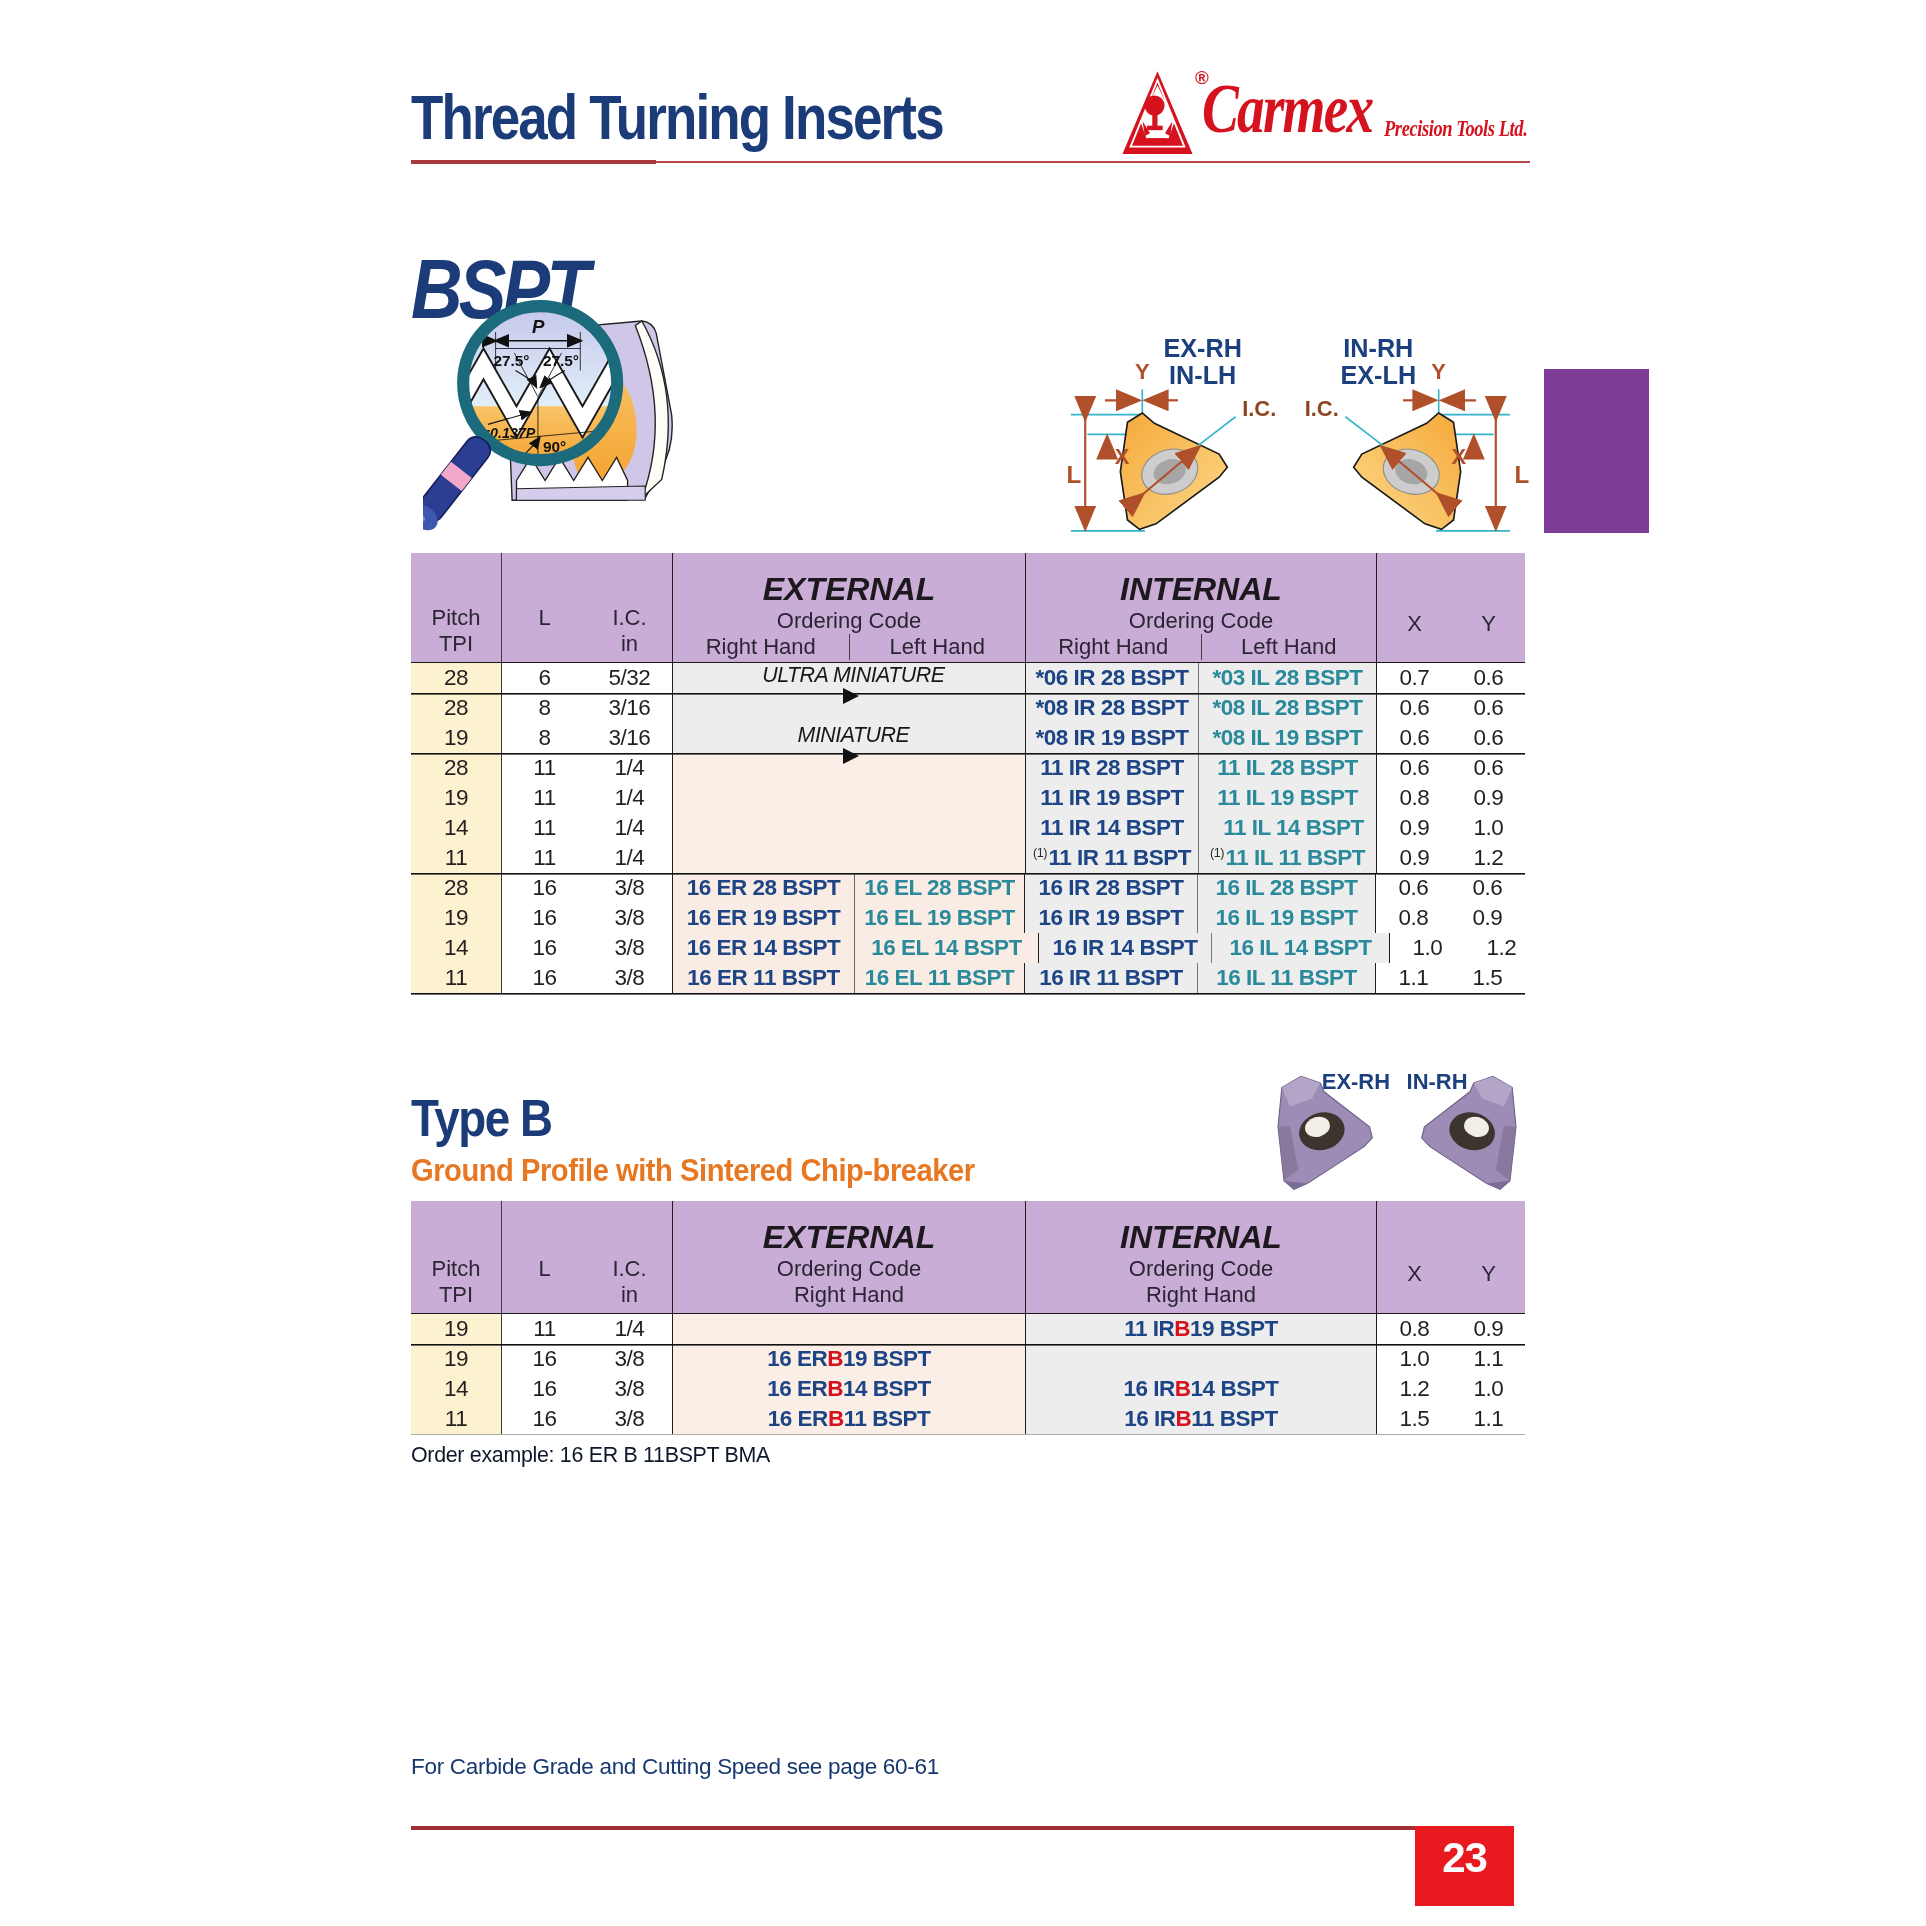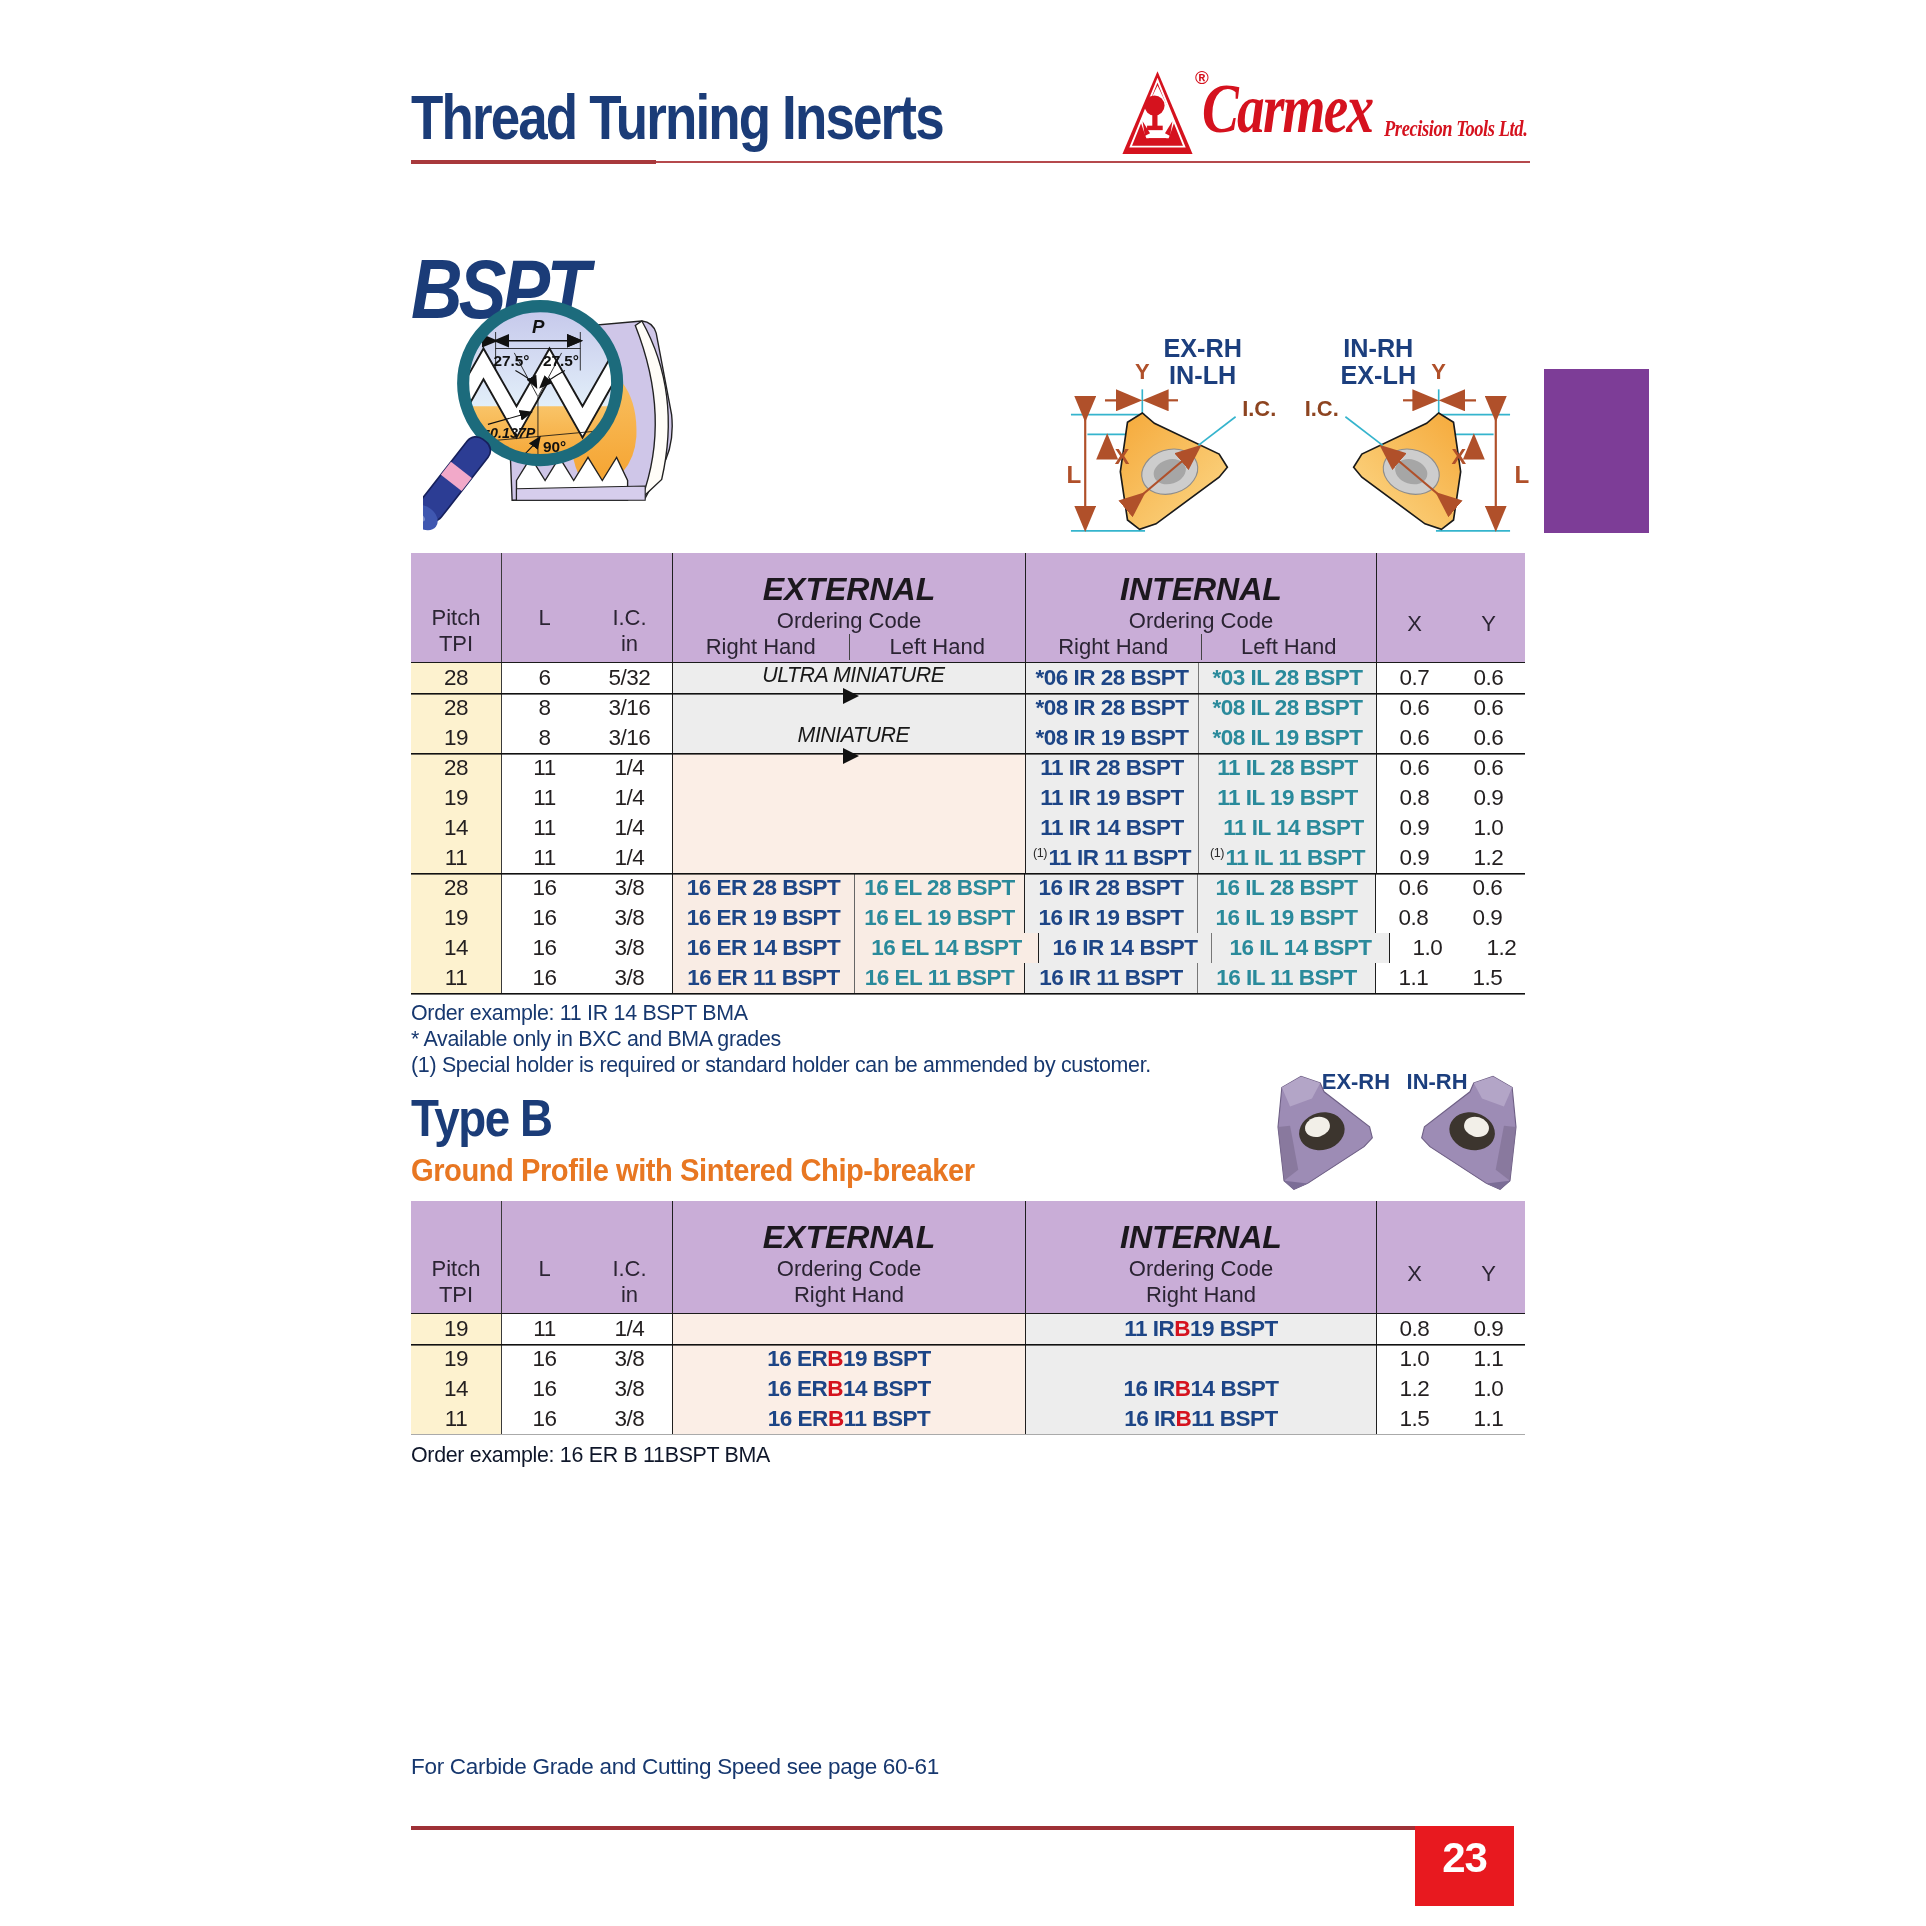--- a/index.html
+++ b/index.html
@@ -375,25 +375,20 @@
           <div class="cell bg-peach2 navy" style="width: 181px;">16 ER 11 BSPT</div>
           <div class="cell bg-peach2 teal bL2 bR2" style="width: 171px;">16 EL 11 BSPT</div>
           <div class="cell bg-gray navy" style="width: 172px;">16 IR 11 BSPT</div>
           <div class="cell bg-gray teal bL3 bR2" style="width: 179px;">16 IL 11 BSPT</div>
           <div class="cell " style="width: 75px;">1.1</div>
           <div class="cell " style="width: 73px;">1.5</div>
         </div>
       </div>
   </div>
 
-  <div class="abs notes">
-    <div>Order example: 11 IR 14 BSPT BMA</div>
-    <div>* Available only in BXC and BMA grades</div>
-    <div>(1) Special holder is required or standard holder can be ammended by customer.</div>
-  </div>
 
   <div class="abs cx typeb">Type B</div>
   <div class="abs cx subtitle">Ground Profile with Sintered Chip-breaker</div>
 
   <div class="abs" style="left:1268px;top:1060px;">
     <svg width="258" height="170" viewBox="0 0 470 310">
       <g id="pins">
         <path d="M25,50 L60,30 L95,42 L102,58 L185,122 L190,142 L175,158 L72,225 L47,236 L29,220 L18,122 Z" fill="#9d8cb5" stroke="#6e5f85" stroke-width="2"></path>
         <path d="M25,50 L60,30 L95,42 L80,70 L40,85 Z" fill="#b3a5c7"></path>
         <path d="M29,220 L72,225 L47,236 Z" fill="#7b6d96"></path>

